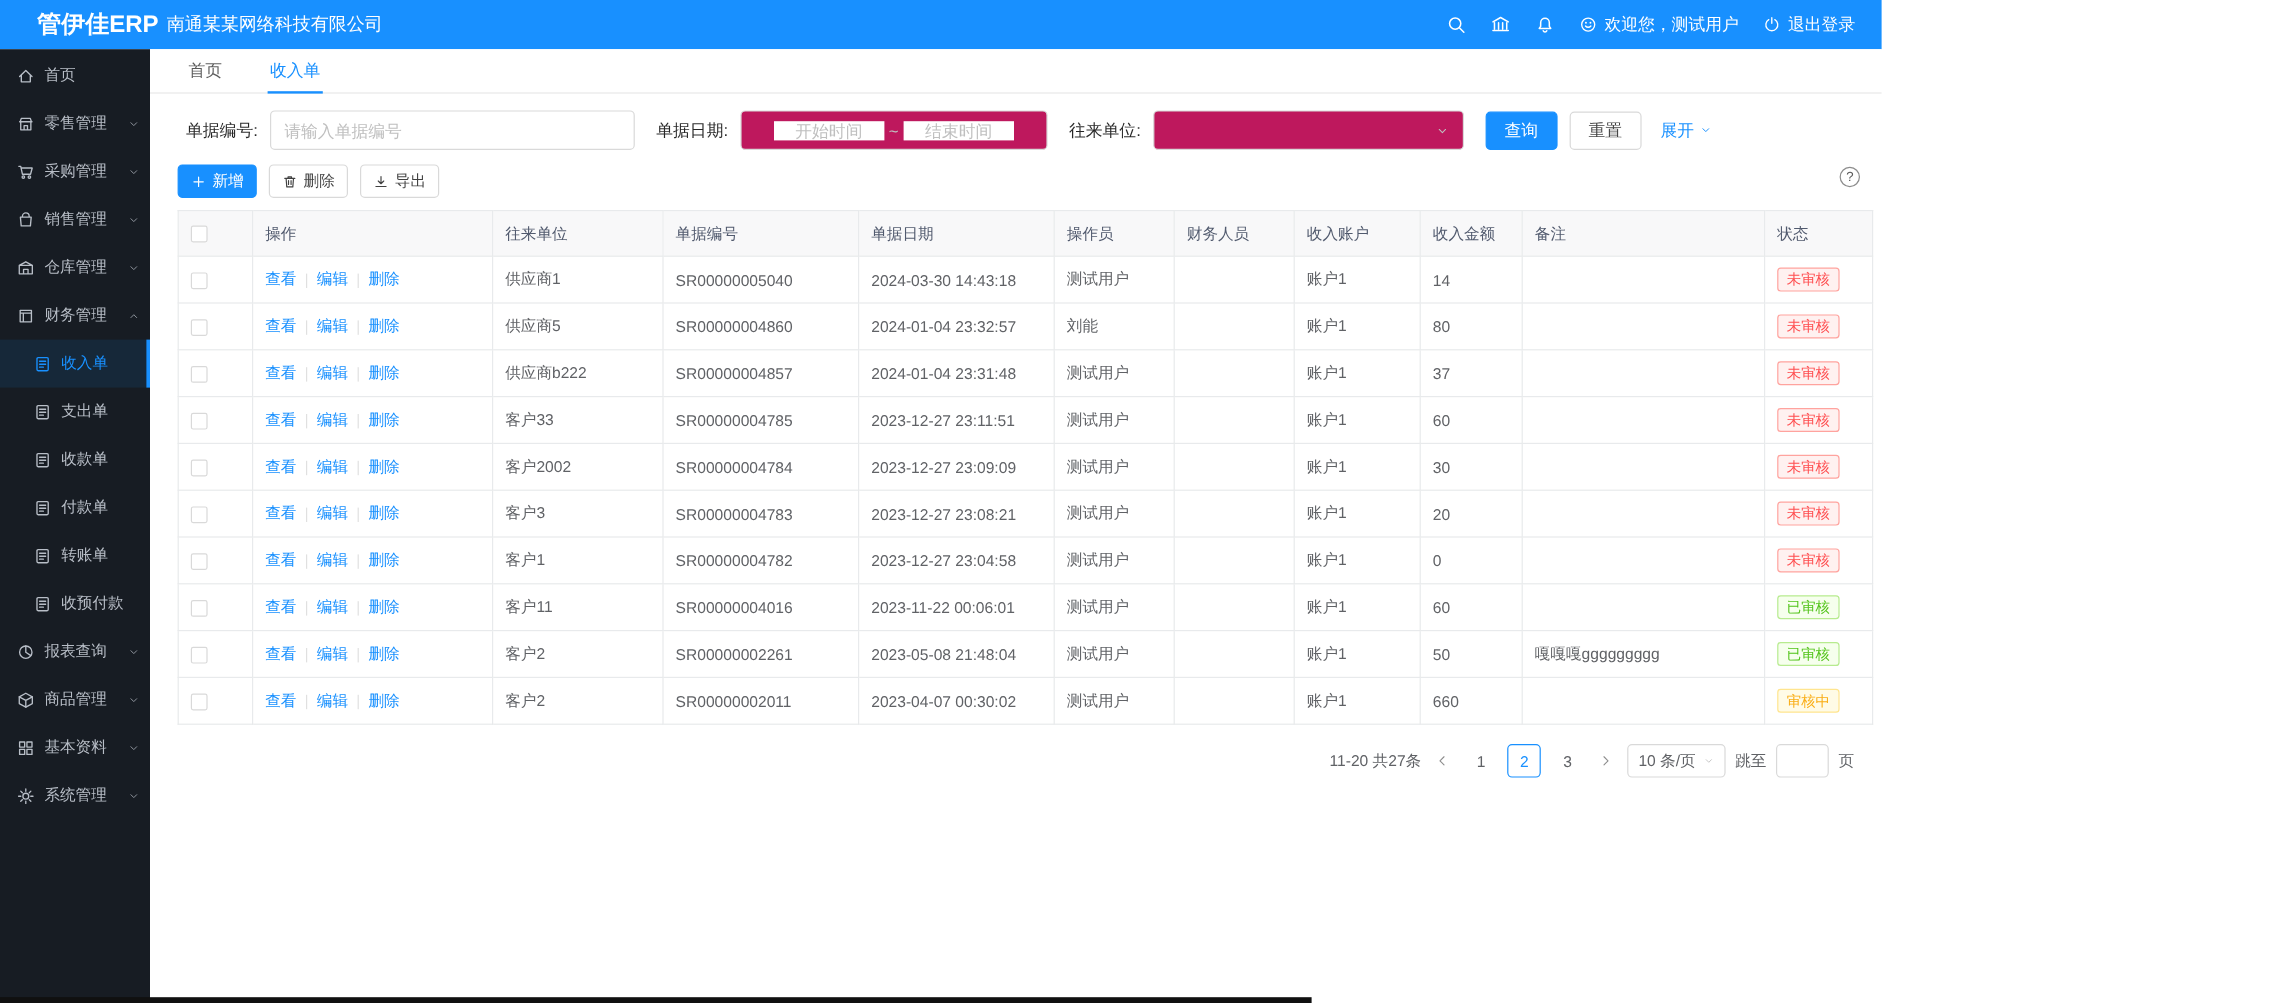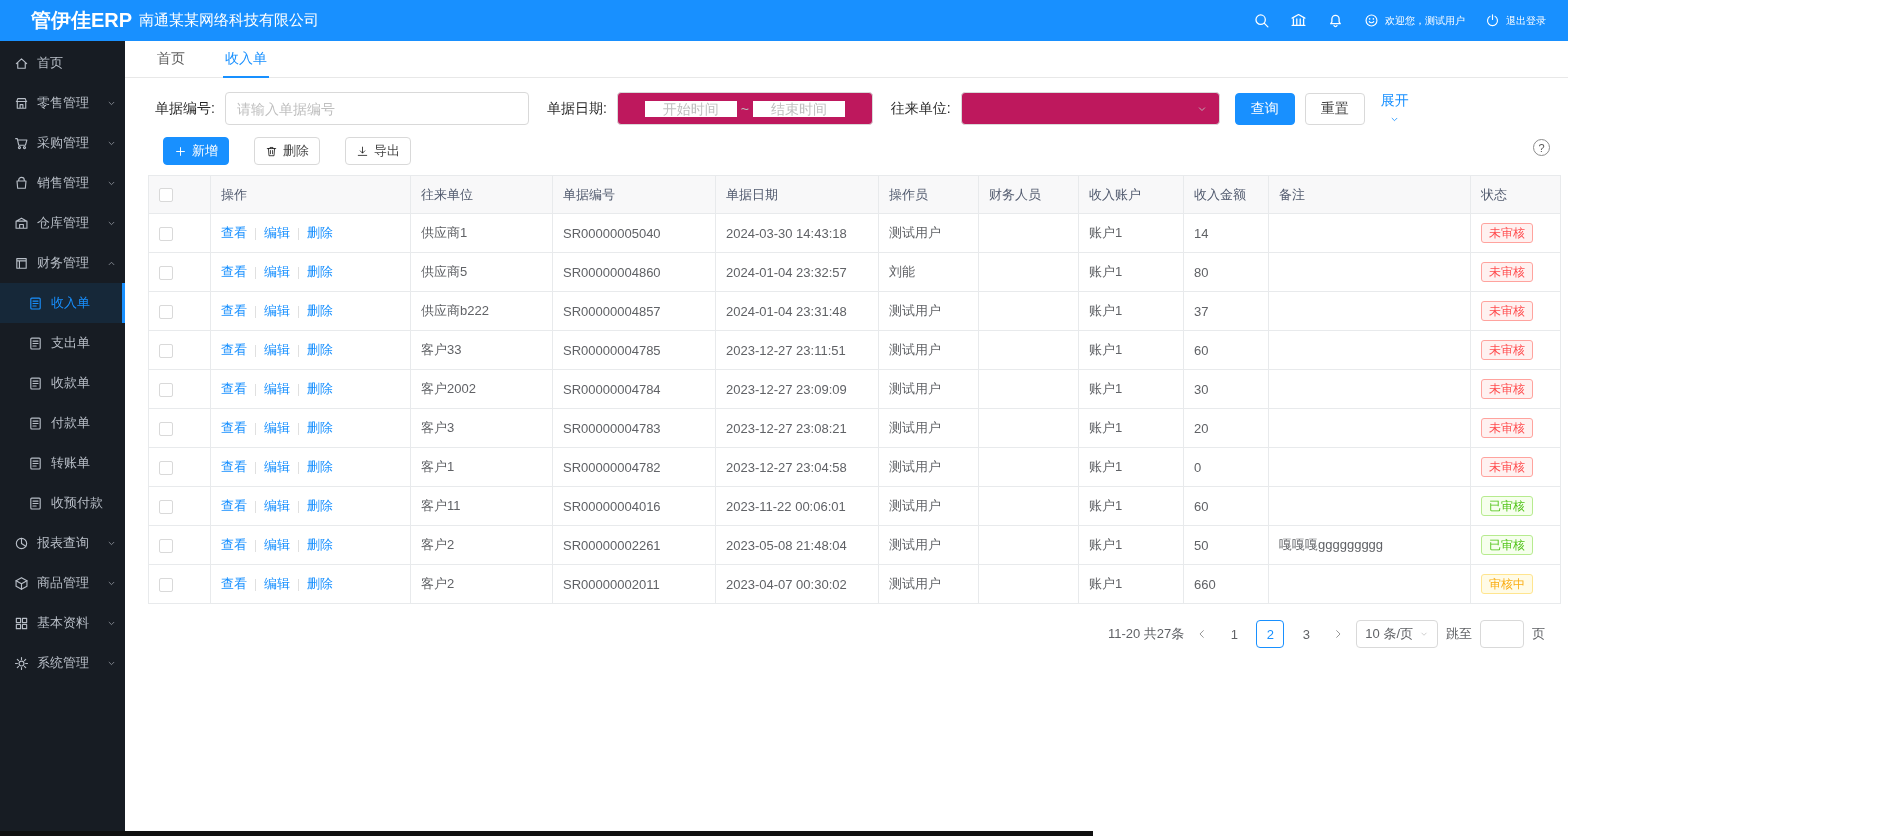--- a/index.html
+++ b/index.html
@@ -9,21 +9,21 @@
   #app{position:relative;width:1568px;height:836px;background:#fff;display:flex;flex-direction:column;}
 
   
   .header{flex:0 0 41px;background:#1890ff;display:flex;align-items:center;color:#fff;padding-right:22px;}
   .logo{width:125px;padding-left:31px;font-size:20px;font-weight:bold;white-space:nowrap;}
   .company{font-size:15px;margin-left:14px;font-weight:500;white-space:nowrap;}
   .header-right{margin-left:auto;display:flex;align-items:center;gap:20px;}
   .hicon{width:17px;height:17px;display:inline-flex;cursor:pointer;}
   .hicon svg{width:100%;height:100%;}
   .hicon.sm{width:15px;height:15px;}
-  .welcome,.logout{display:flex;align-items:center;gap:6px;font-size:10px;cursor:pointer;white-space:nowrap;}
+  .welcome,.logout{display:flex;align-items:center;gap:6px;font-size:14px;cursor:pointer;white-space:nowrap;}
 
   
   .body{flex:1;display:flex;min-height:0;}
   .sidebar{width:125px;flex:0 0 125px;background:#171c23;color:#b8bec7;padding-top:2px;overflow:hidden;}
   .menu-item{height:40px;display:flex;align-items:center;padding:0 8px 0 14px;gap:8px;font-size:13px;cursor:pointer;white-space:nowrap;position:relative;}
   .menu-item.sub{padding-left:28px;}
   .menu-item .micon{width:15px;height:15px;flex:0 0 15px;display:inline-flex;}
   .micon svg{width:100%;height:100%;}
   .marrow{margin-left:auto;width:11px;height:11px;display:inline-flex;opacity:.75;}
   .marrow svg{width:100%;height:100%;}
@@ -45,25 +45,25 @@
   input.text{height:33px;border:1px solid #d9d9d9;border-radius:4px;padding:0 11px;font:inherit;color:rgba(0,0,0,.65);outline:none;}
   input.text::placeholder{color:#bfbfbf;}
   .w1{width:304px;}
   .range{width:256px;justify-content:center;gap:4px;padding:0 6px;cursor:text;}
   .range input{border:none;outline:none;width:92px;text-align:center;font:inherit;font-size:14px;color:rgba(0,0,0,.65);}
   .range input::placeholder{color:#bfbfbf;}
   .range .tilde{color:#bfbfbf;}
   .select{width:259px;justify-content:flex-end;cursor:pointer;}
   .caret{width:12px;height:12px;display:inline-flex;color:#bfbfbf;}
   .caret svg{width:100%;height:100%;}
-  .btn{height:32px;padding:0 15px;border:1px solid #d9d9d9;border-radius:4px;background:#fff;font-size:14px;color:rgba(0,0,0,.75);display:inline-flex;align-items:center;gap:5px;cursor:pointer;font-family:inherit;margin-left:15px;}
+  .btn{height:32px;padding:0 15px;border:1px solid #d9d9d9;border-radius:4px;background:#fff;font-size:14px;color:rgba(0,0,0,.75);display:inline-flex;align-items:center;gap:5px;cursor:pointer;font-family:inherit;}
   .btn.primary{background:#1890ff;border-color:#1890ff;color:#fff;}
   .btn.sm{height:28px;padding:0 10px;font-size:13px;}
   .gap8{margin-left:10px;}
-  .expand{color:#1890ff;font-size:14px;margin-left:16px;display:inline-flex;align-items:center;gap:4px;cursor:pointer;flex-direction:column;}
+  .expand{color:#1890ff;font-size:14px;margin-left:16px;display:inline-flex;align-items:center;gap:4px;cursor:pointer;}
   .caret-sm{width:11px;height:11px;display:inline-flex;}
   .caret-sm svg{width:100%;height:100%;}
 
   
   .toolbar{display:flex;align-items:flex-start;gap:10px;padding:12px 24px 0 23px;position:relative;flex:0 0 auto;}
   .bicon{width:13px;height:13px;display:inline-flex;}
   .bicon svg{width:100%;height:100%;}
   .help-circle{position:absolute;right:18px;top:14px;width:17px;height:17px;border:1px solid #8c8c8c;border-radius:50%;color:#595959;font-size:11px;display:flex;align-items:center;justify-content:center;cursor:pointer;}
 
   

